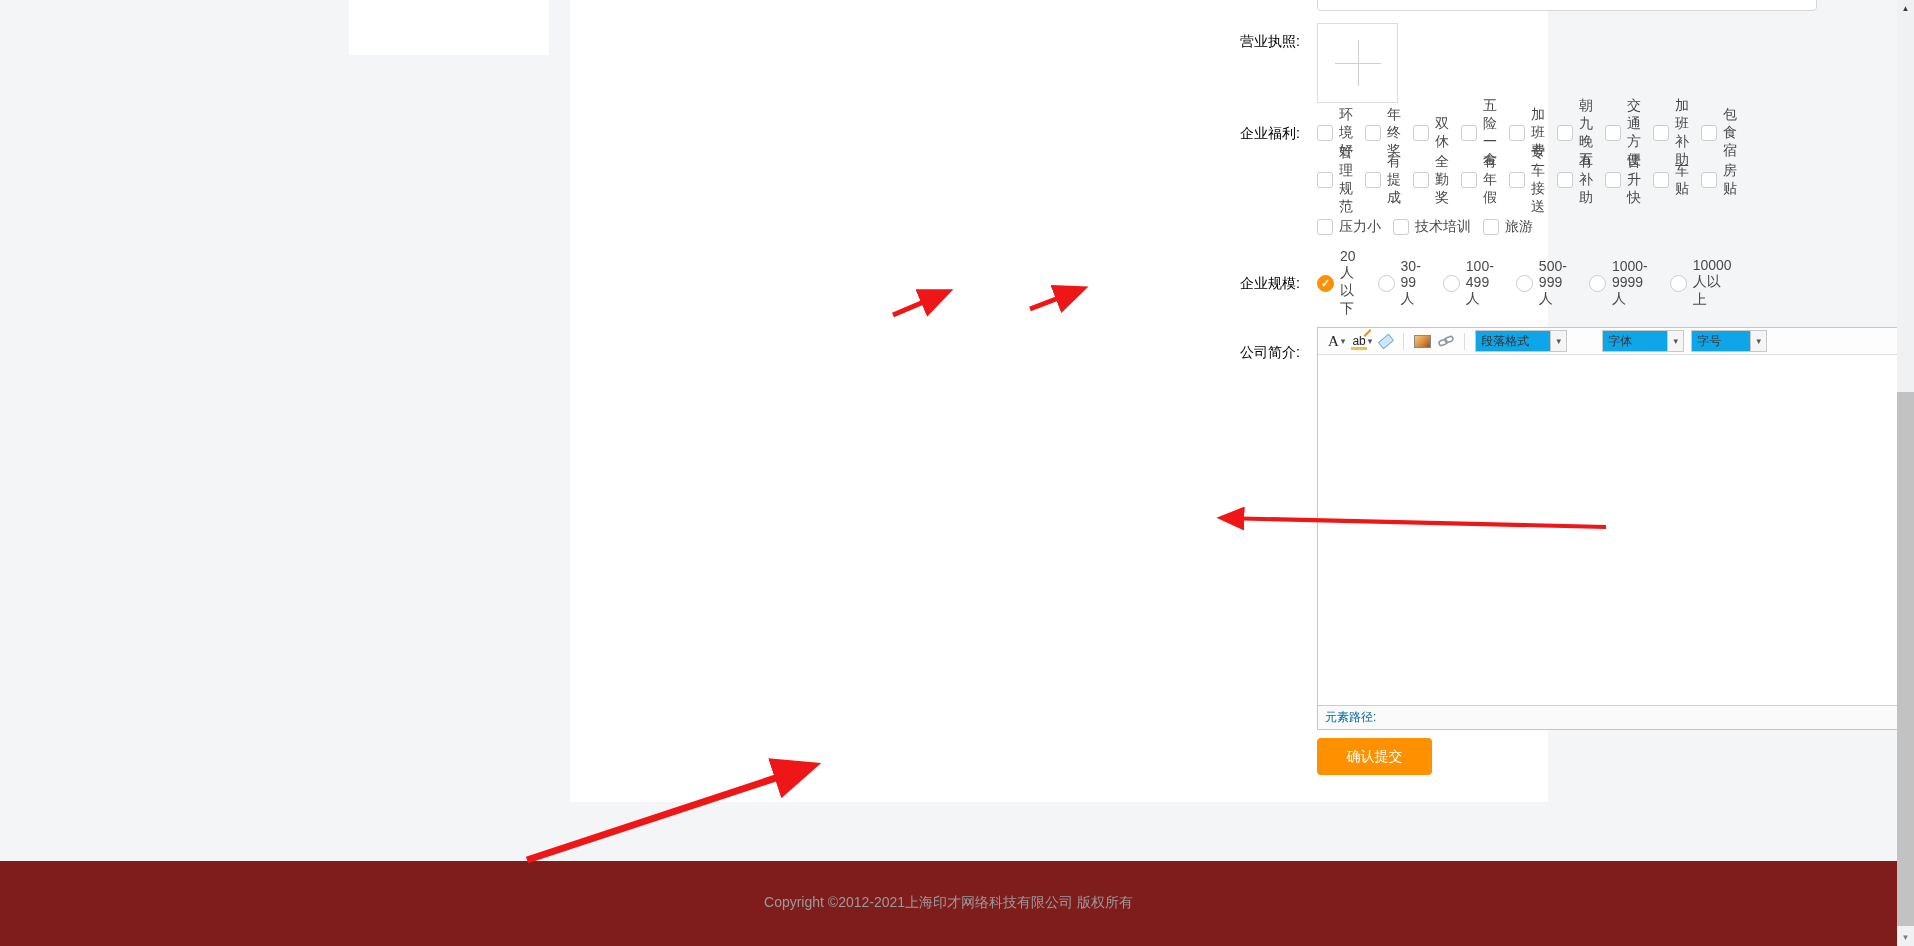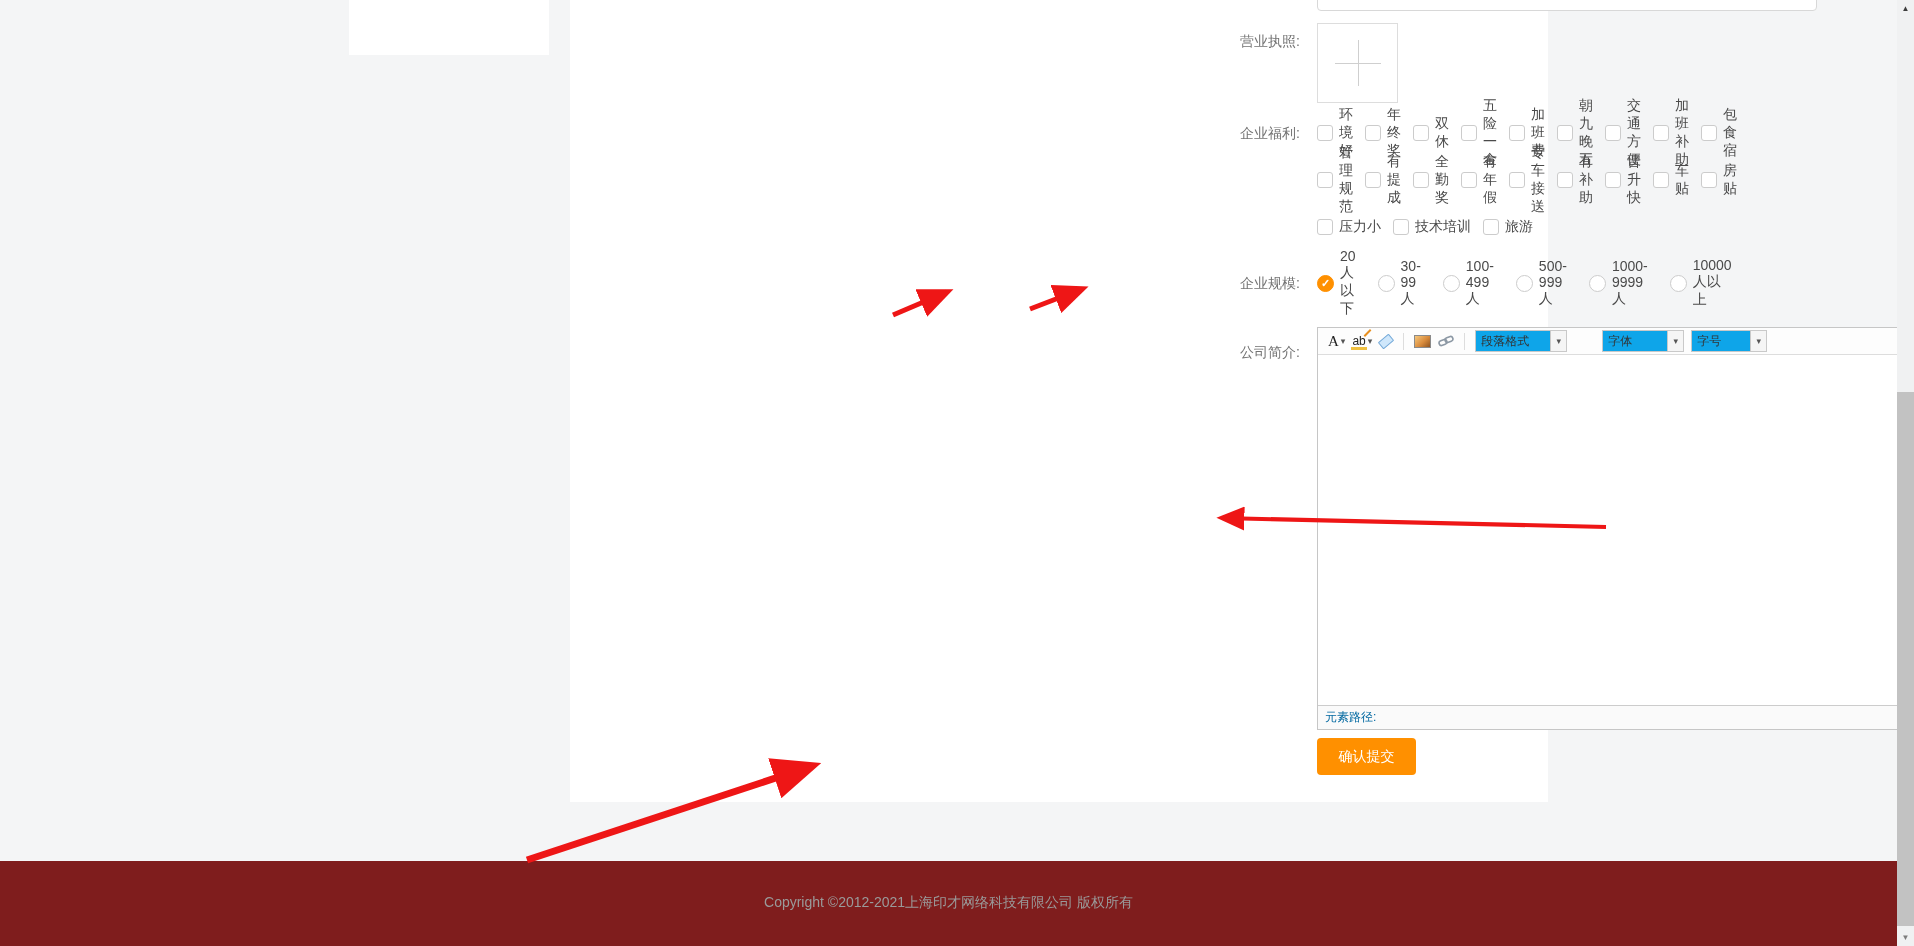--- a/index.html
+++ b/index.html
@@ -10,21 +10,21 @@
     font-family: "Liberation Sans", sans-serif;
     color: #454545;
   }
 
   
   .card-fragment { position: absolute; left: 349px; top: 0; width: 200px; height: 55px; background: #fff; }
   .main-panel    { position: absolute; left: 570px; top: 0; width: 978px; height: 802px; background: #fff; }
 
   .form-label {
     position: absolute; left: 570px; width: 160px;
-    text-align: right; font-size: 14px; color: #737373; line-height: 16px;
+    text-align: right; font-size: 14px; color: #000000; line-height: 16px;
   }
 
   .input-partial {
     position: absolute; left: 747px; top: -29px; width: 500px; height: 40px;
     border: 1px solid #d8d8d8; border-radius: 4px; background: #fff;
   }
 
   .upload-box {
     position: absolute; left: 747px; top: 23px; width: 81px; height: 80px;
     background: #fff; border: 1px solid #ddd;
@@ -74,21 +74,21 @@
   .ed-content { flex: 1 1 auto; position: relative; background: #fff; }
 
   .ed-status {
     height: 24px; flex: 0 0 auto; background: #fafafa; border-top: 1px solid #ccc;
     display: flex; align-items: center; justify-content: space-between; padding: 0 7px; font-size: 12px;
   }
   .ed-status .path-txt { color: #0369a1; }
 
   
   .submit-btn {
-    position: absolute; left: 747px; top: 738px; width: 99px; height: 37px;
+    position: absolute; left: 747px; top: 738px; width: 115px; height: 37px;
     background: #ff9000; border: none; border-radius: 4px;
     color: #fff; font-size: 14px; font-family: "Liberation Sans", sans-serif; cursor: pointer;
   }
 
   
   .footer {
     position: absolute; left: 0; top: 861px; width: 1897px; height: 85px; background: #7f1d1d;
     text-align: center; padding-top: 33px; font-size: 14px; color: #9a9a9a;
   }
 

